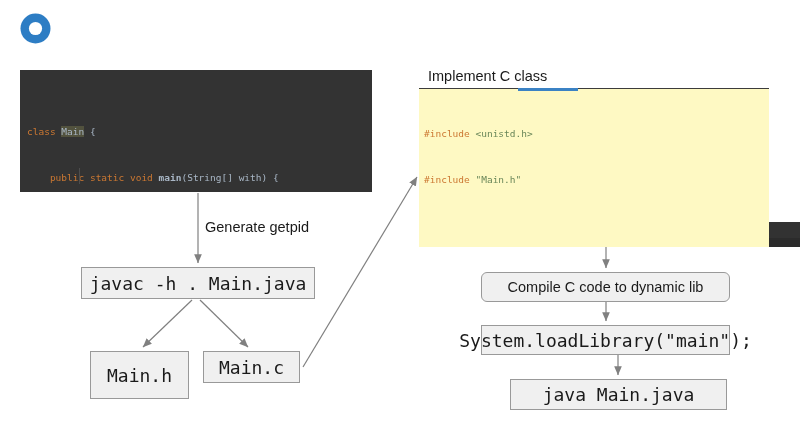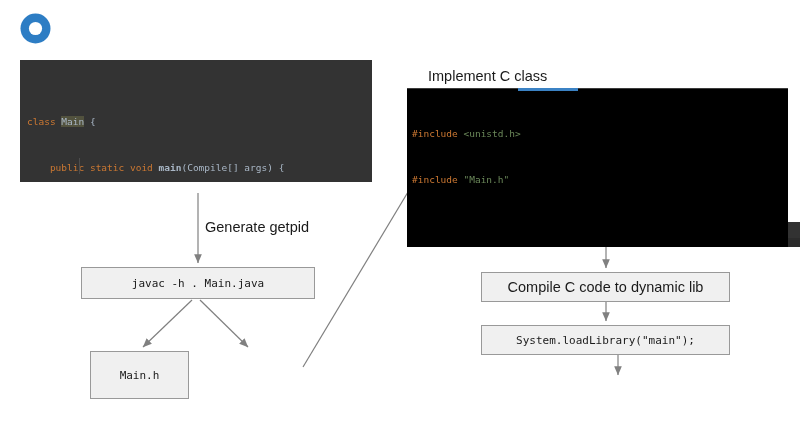--- a/index.html
+++ b/index.html
@@ -38,37 +38,37 @@
     font-family: "DejaVu Sans Mono", monospace;
     font-size: 9.5px;
     line-height: 15.4px;
     white-space: pre;
     overflow: hidden;
     box-sizing: border-box;
   }
   .codeblock .ln { display: block; height: 15.4px; }
 
   #java-code {
-    left: 20px; top: 60px;
+    left: 20px; top: 70px;
     width: 352px; height: 122px;
     padding: 8px 0 0 7px;
     background: #333333;
   }
   #java-code .gutterline {
     position: absolute;
     left: 59px; top: 98px;
     width: 1px; height: 16px;
     background: #4d4d4d;
   }
 
   #c-code {
-    left: 407px; top: 88px;
-    width: 381px; height: 159px;
+    left: 419px; top: 88px;
+    width: 350px; height: 159px;
     padding: 6px 0 0 5px;
-    background: #000000;
+    background: #fef9c3;
     border-top: 1px solid #3c3c3c;
   }
   #c-accent {
     position: absolute;
     left: 518px; top: 88px;
     width: 60px; height: 3px;
     background: #3b82c4;
   }
   #c-lastline {
     position: absolute;
@@ -97,25 +97,26 @@
     border: 1px solid #999999;
     box-sizing: border-box;
     display: flex;
     align-items: center;
     justify-content: center;
     color: #1a1a1a;
     text-align: center;
   }
   .box.mono {
     font-family: "DejaVu Sans Mono", monospace;
-    font-size: 11px;
+    font-size: 18px;
   }
   .box.sans {
     font-family: "Liberation Sans", sans-serif;
     font-size: 14.5px;
+    border-radius: 6px;
   }
 
   #box-javac      { left: 81px;  top: 267px; width: 234px; height: 32px; }
   #box-mainh      { left: 90px;  top: 351px; width: 99px;  height: 48px; }
   #box-mainc      { left: 203px; top: 351px; width: 97px;  height: 32px; }
   #box-compile    { left: 481px; top: 272px; width: 249px; height: 30px; }
   #box-loadlib    { left: 481px; top: 325px; width: 249px; height: 30px; }
   #box-javamain   { left: 510px; top: 379px; width: 217px; height: 31px; }
 
   
@@ -166,21 +167,21 @@
     <line x1="606" y1="247" x2="606" y2="268" stroke="#808080" stroke-width="1.2" marker-end="url(#ah)"></line>
 
     <line x1="606" y1="302" x2="606" y2="321" stroke="#808080" stroke-width="1.2" marker-end="url(#ah)"></line>
 
     <line x1="618" y1="355" x2="618" y2="375" stroke="#808080" stroke-width="1.2" marker-end="url(#ah)"></line>
   </svg>
 
   <div id="java-code" class="codeblock">
     <span class="gutterline"></span>
     <span class="ln"><span class="kw">class</span><span class="plain"> </span><span class="hl">Main</span><span class="plain"> {</span></span>
-    <span class="ln"><span class="plain">    </span><span class="kw">public static void </span><span class="fnb">main</span><span class="plain">(Compile[] args) {</span></span>
+    <span class="ln"><span class="plain">    </span><span class="kw">public static void </span><span class="fnb">main</span><span class="plain">(String[] with) {</span></span>
     
     
     
     
     
   </div>
 
   <div id="label-implement" class="label">Implement C class</div>
 
   <div id="c-lastline"></div>
@@ -197,19 +198,21 @@
     
   </div>
   <div id="c-accent"></div>
 
   <div id="label-generate" class="label">Generate getpid</div>
 
   <div id="box-javac" class="box mono">javac -h . Main.java</div>
 
   <div id="box-mainh" class="box mono">Main.h</div>
 
+  <div id="box-mainc" class="box mono">Main.c</div>
 
   <div id="box-compile" class="box sans">Compile C code to dynamic lib</div>
 
   <div id="box-loadlib" class="box mono">System.loadLibrary("main");</div>
 
+  <div id="box-javamain" class="box mono">java Main.java</div>
 
 </div>
 
 </body></html>

